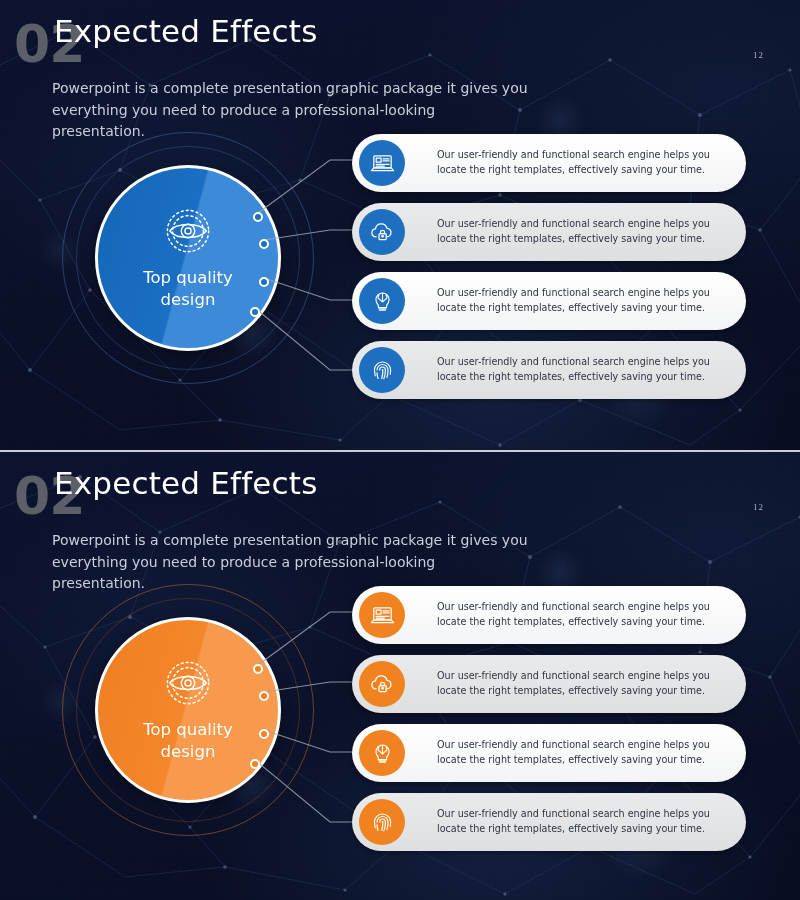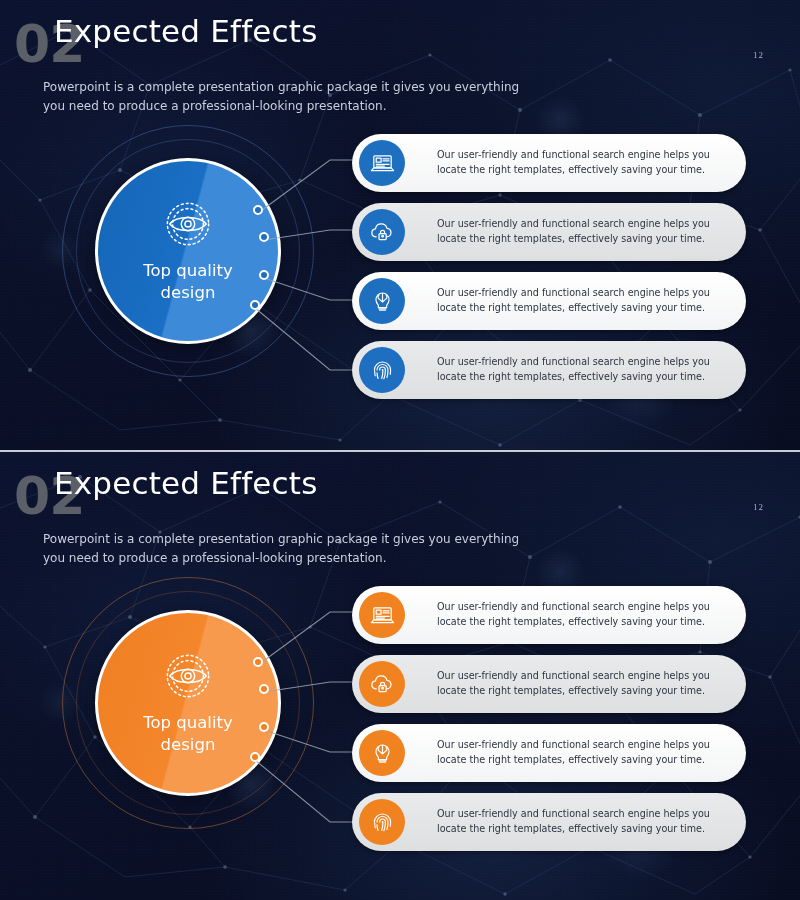--- a/index.html
+++ b/index.html
@@ -83,40 +83,40 @@
     left: 54px; top: 16px;
     font-size: 31px;
     font-weight: normal;
     color: #ffffff;
     letter-spacing: 0.2px;
     line-height: 1;
     font-family: "DejaVu Sans", sans-serif;
   }
   .head-sub {
     position: absolute;
-    left: 43px; top: 78px;
+    left: 52px; top: 78px;
     width: 480px;
-    font-size: 12px;
+    font-size: 14px;
     line-height: 1.55;
     color: #c8cfdd;
     font-family: "DejaVu Sans", sans-serif;
   }
   .page-num {
     position: absolute;
     right: 36px; top: 50px;
     font-size: 9px;
     color: #aab3c4;
     letter-spacing: 1px;
     font-family: Liberation Serif, serif;
   }
 
   
   .hub-wrap {
     position: absolute;
-    left: 62px; top: 125px;
+    left: 62px; top: 132px;
     width: 252px; height: 252px;
   }
   .hub-ring-outer, .hub-ring-mid {
     position: absolute;
     border-radius: 50%;
     border: 1px solid rgba(90,140,210,0.38);
   }
   .hub-ring-outer { left: 0; top: 0; width: 252px; height: 252px; }
   .hub-ring-mid   { left: 14px; top: 14px; width: 224px; height: 224px; border-color: rgba(90,140,210,0.28); }
 

